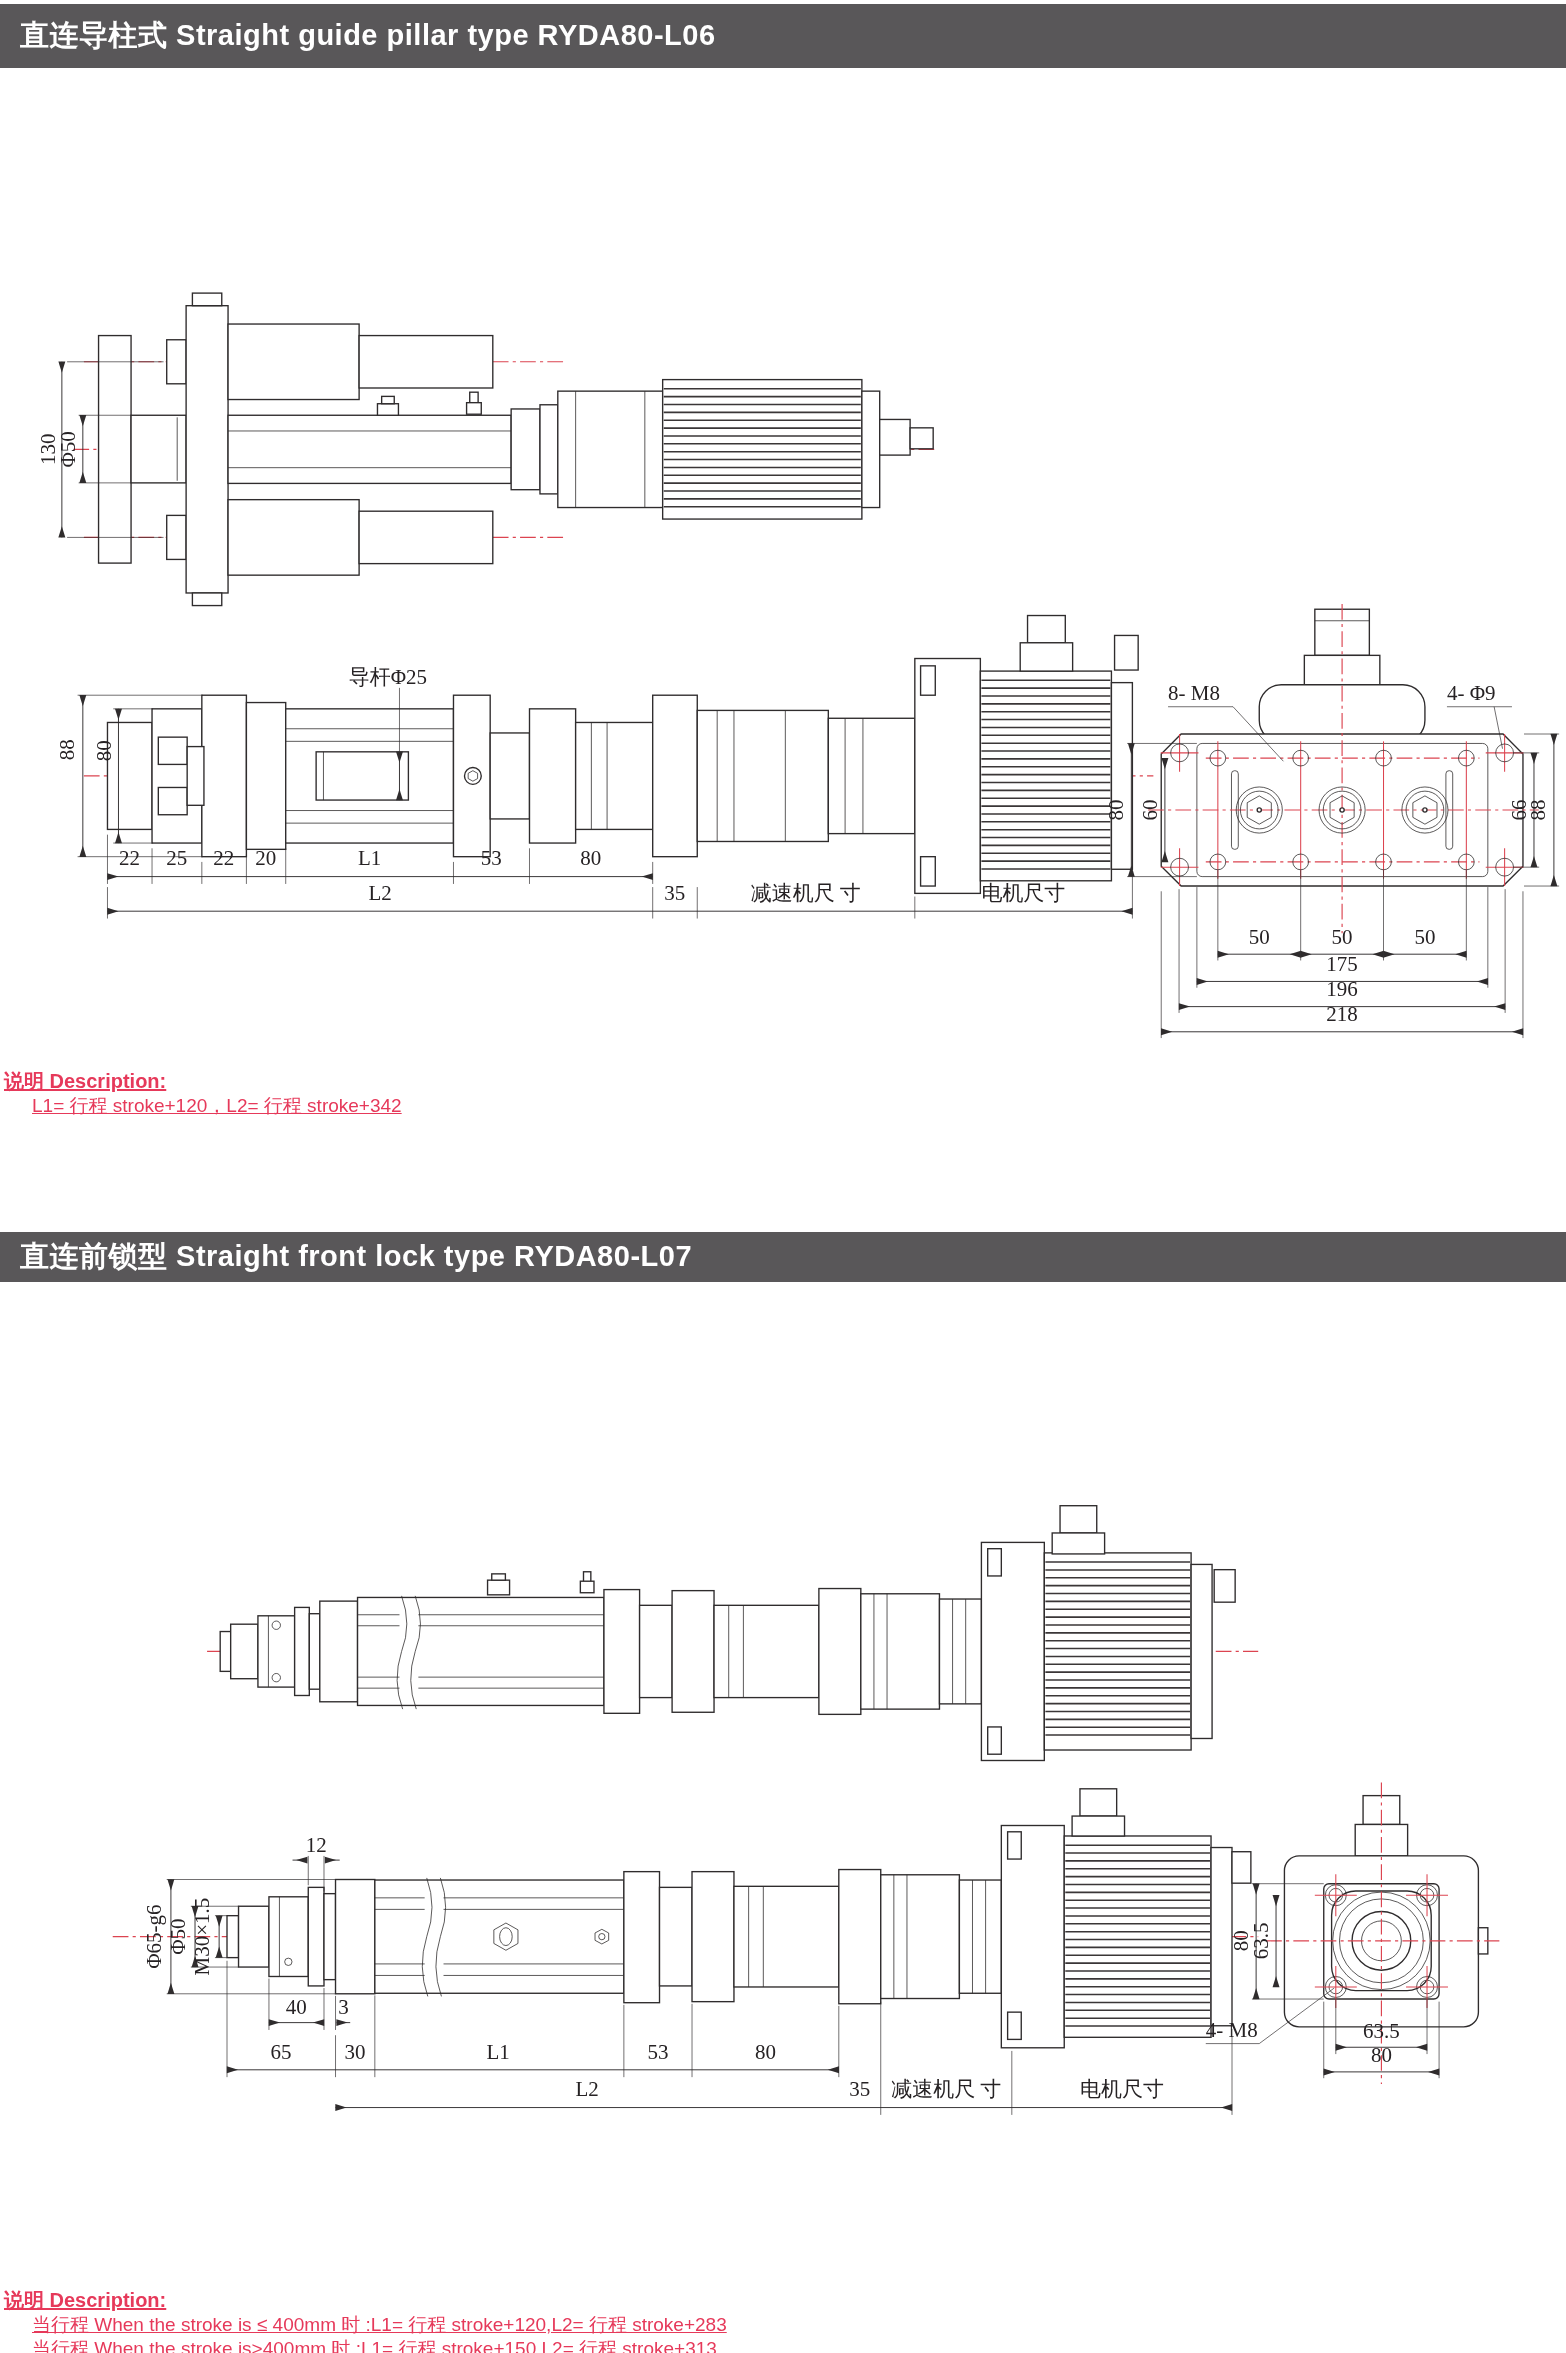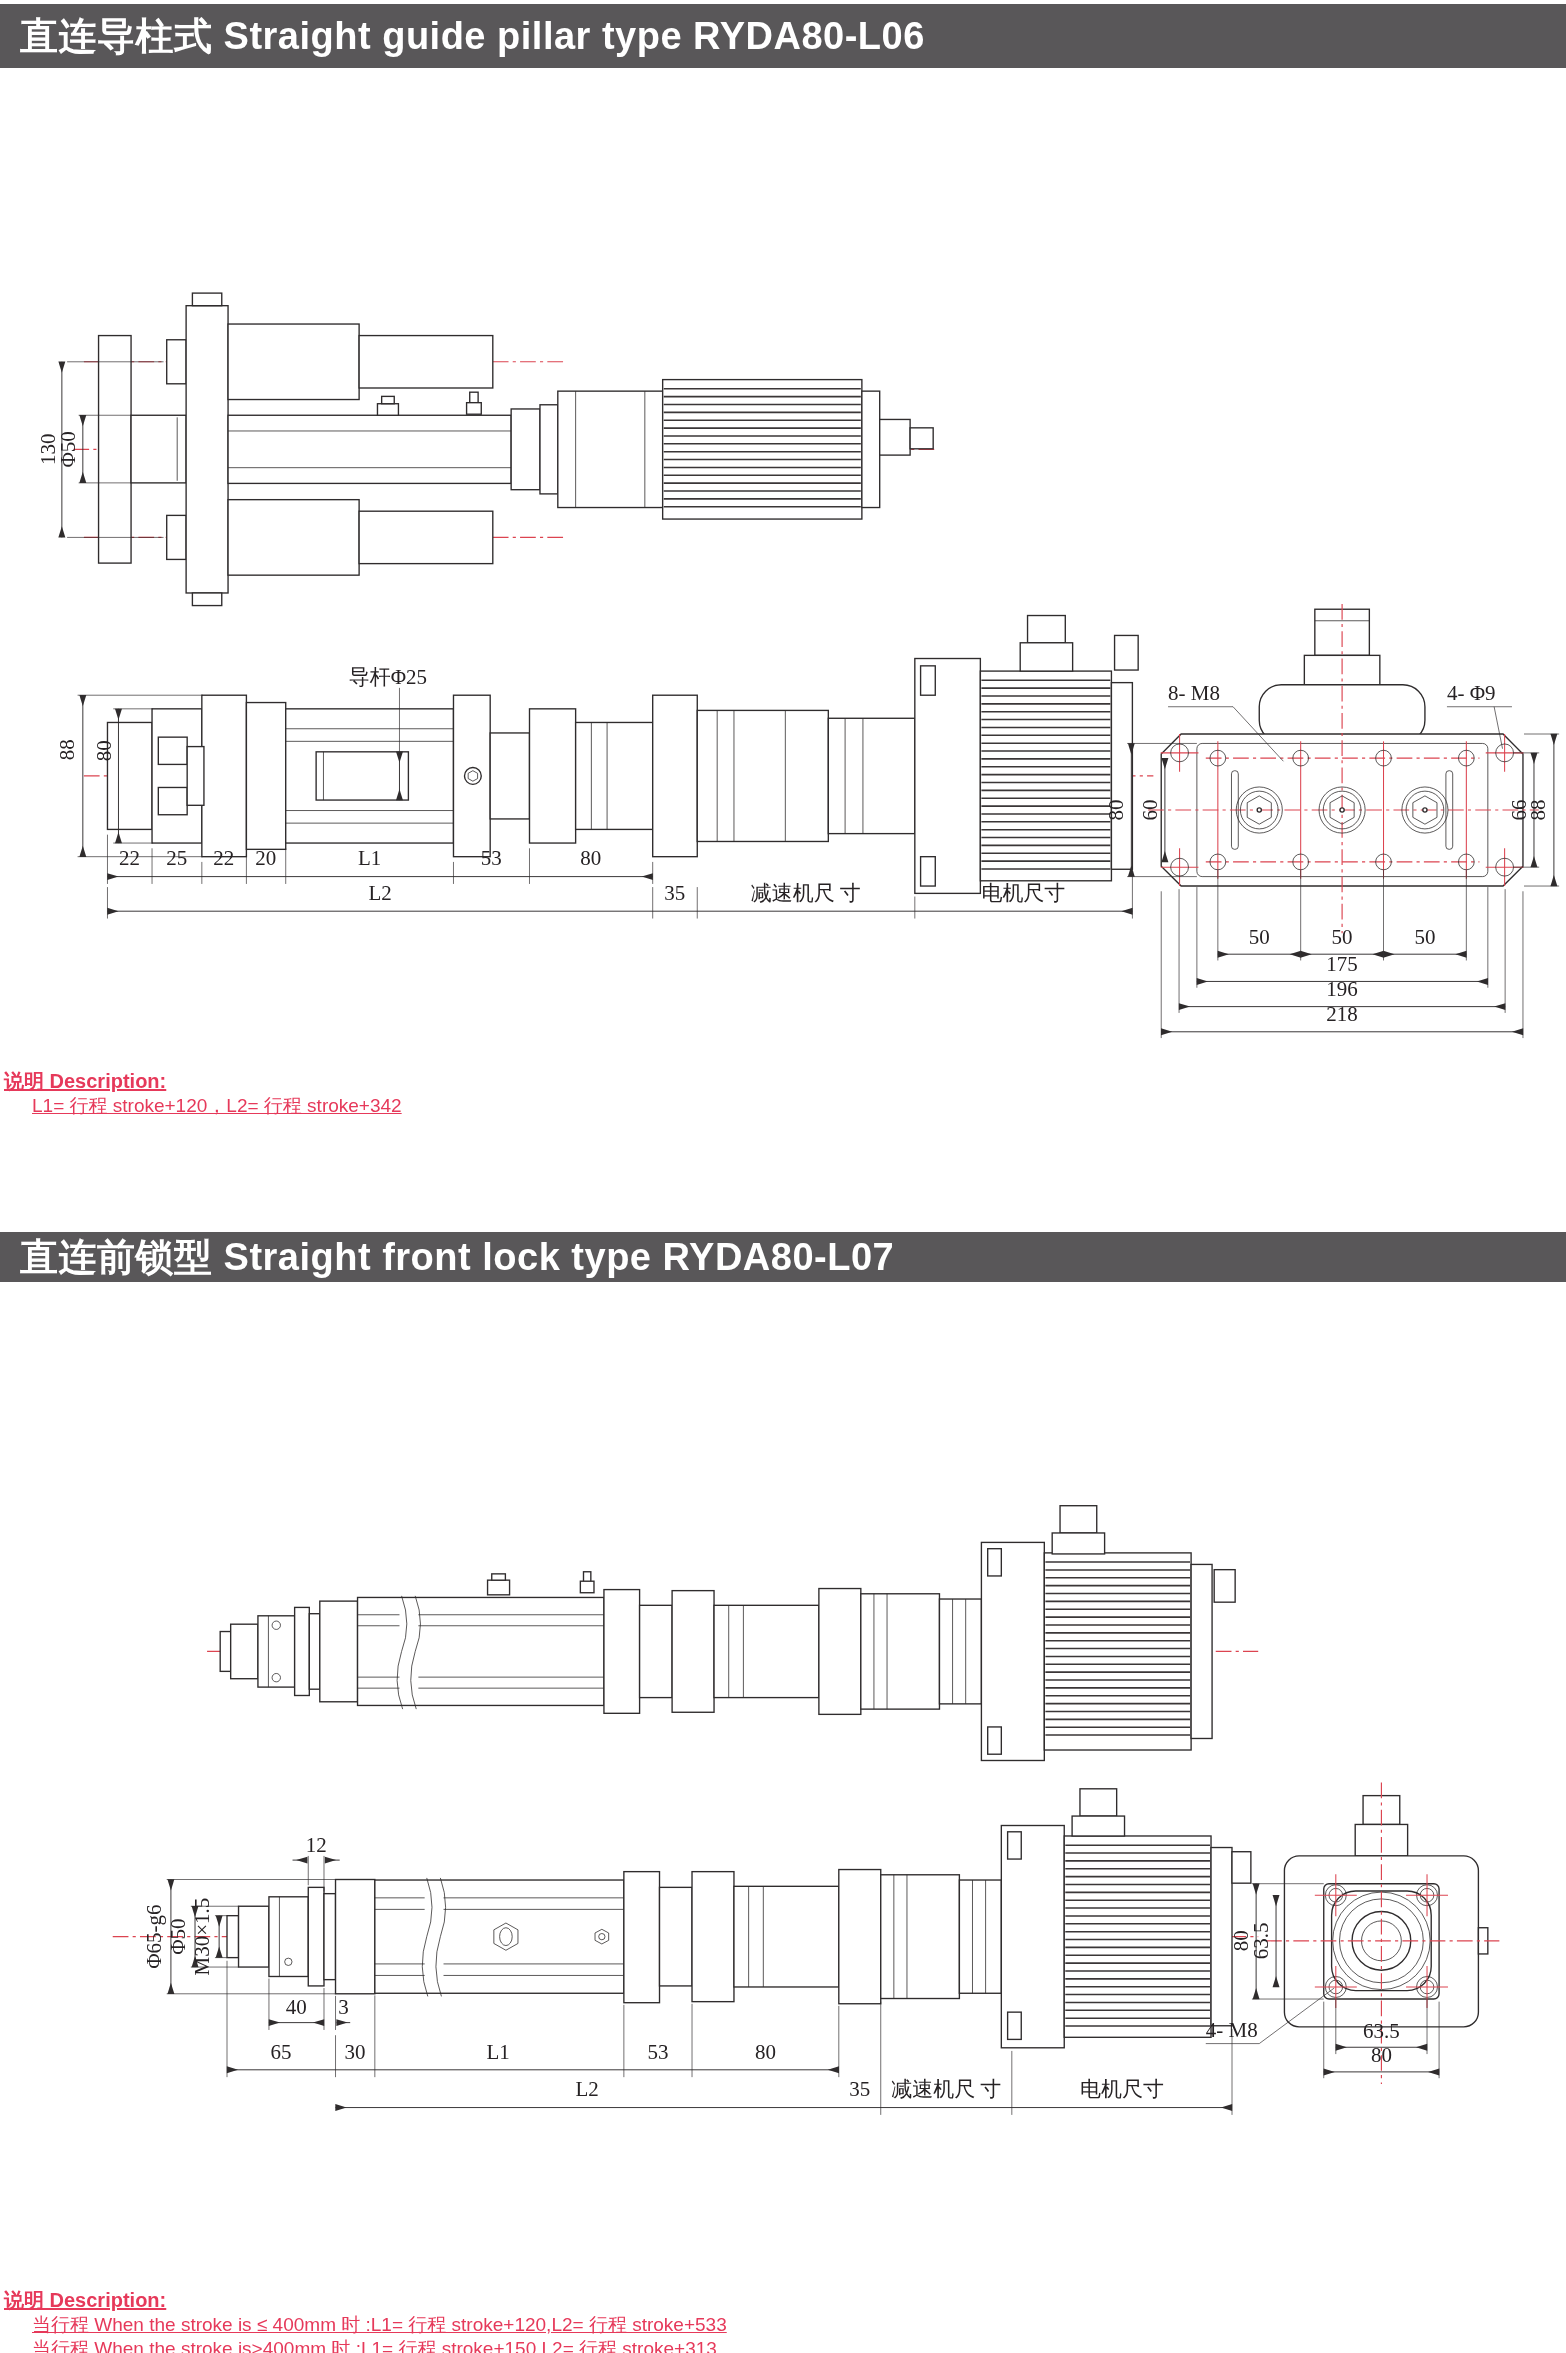--- a/index.html
+++ b/index.html
@@ -1,18 +1,18 @@
 <!DOCTYPE html>
 <html style="font-size:8.4px"><head>
 <meta charset="utf-8">
 <style>
   html,body{margin:0;padding:0;background:#ffffff;}
   .stage{position:relative;width:1567px;height:2354px;background:#ffffff;overflow:hidden;font-family:"Liberation Sans",sans-serif;}
   .hdr{position:absolute;left:0;width:1567px;height:64px;background:#595759;display:flex;align-items:center;}
-  .hdr span{color:#ffffff;font-weight:bold;font-size:38px;letter-spacing:0.5px;padding-left:20px;white-space:nowrap;}
+  .hdr span{color:#ffffff;font-weight:bold;font-size:29px;letter-spacing:0.5px;padding-left:20px;white-space:nowrap;}
   .desc{position:absolute;left:4px;color:#e6395a;text-decoration:underline;}
   .desc .t{font-weight:bold;font-size:20px;line-height:26px;}
   .desc .l{font-size:19px;line-height:24px;margin-left:28px;}
   svg{position:absolute;left:0;top:0;}
   svg text{font-family:"Liberation Serif","DejaVu Serif",serif;font-size:40px;fill:#262224;}
   .part{stroke:#2f2c2d;stroke-width:2.6;fill:#ffffff;}
   .pthin{stroke:#2f2c2d;stroke-width:1.5;fill:none;}
   .pfill{stroke:#2f2c2d;stroke-width:2.6;fill:#ffffff;}
   .cl{stroke:#dc4450;stroke-width:2.2;fill:none;stroke-dasharray:30 8 6 8;}
   .clf{stroke:#dc4450;stroke-width:2;fill:none;}
@@ -478,18 +478,18 @@
   <div class="t">说明 Description:</div>
   <div class="l">L1= 行程 stroke+120，L2= 行程 stroke+342</div>
 </div>
 
 <div class="hdr" style="top:1232px;height:50px">
   <span>直连前锁型 Straight front lock type RYDA80-L07</span>
 </div>
 
 <div class="desc" style="top:2287px">
   <div class="t">说明 Description:</div>
-  <div class="l">当行程 When the stroke is ≤ 400mm 时 :L1= 行程 stroke+120,L2= 行程 stroke+533</div>
+  <div class="l">当行程 When the stroke is ≤ 400mm 时 :L1= 行程 stroke+120,L2= 行程 stroke+283</div>
   <div class="l">当行程 When the stroke is&gt;400mm 时 :L1= 行程 stroke+150,L2= 行程 stroke+313</div>
 </div>
 
 </div>
 
 
 </body></html>

